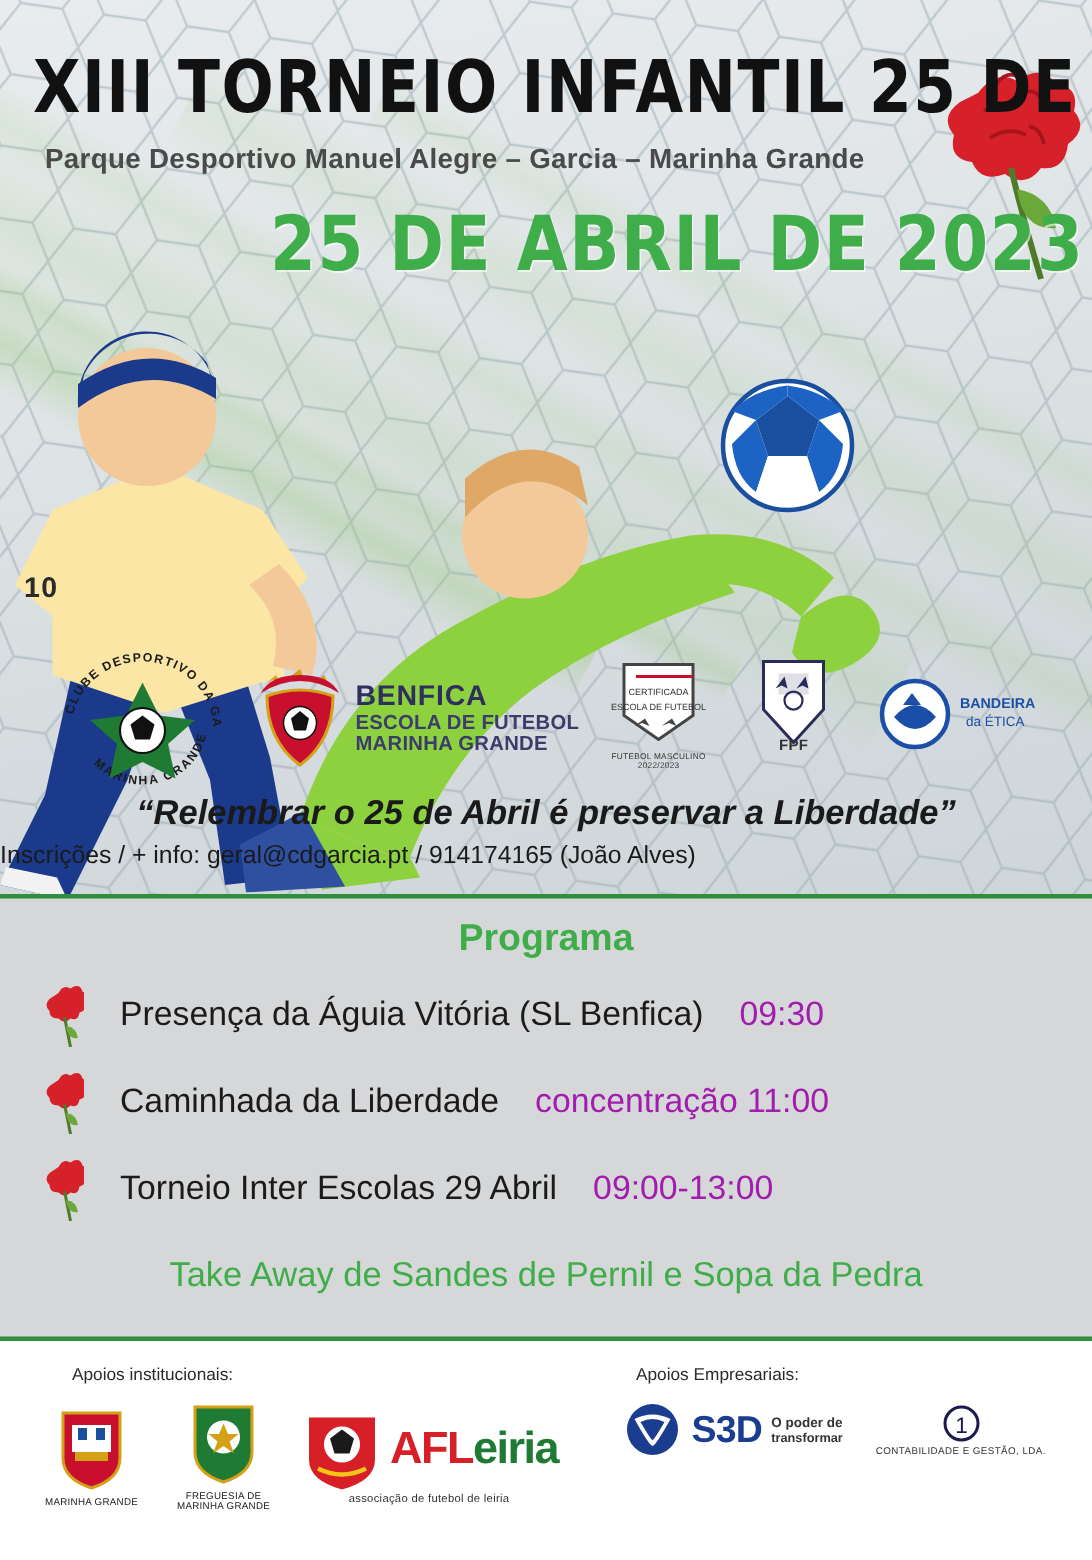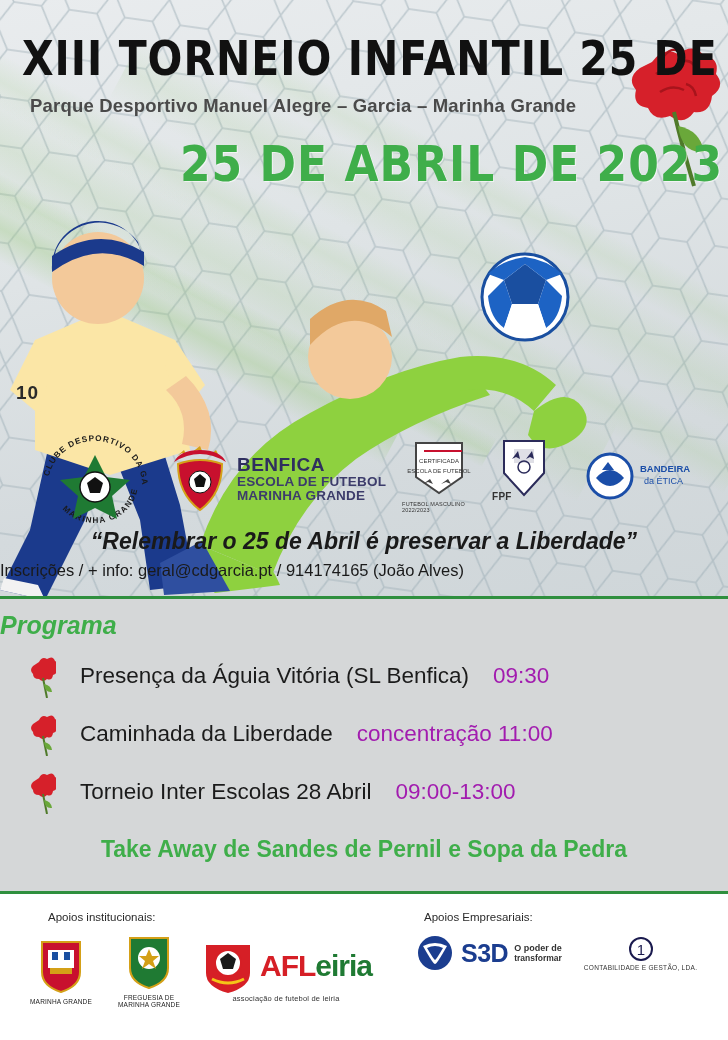--- a/index.html
+++ b/index.html
@@ -89,54 +89,54 @@
   
   .logos {
     position: absolute; left: 0; top: 424px; width: 728px; height: 110px;
     display: flex; align-items: center; justify-content: center; gap: 16px;
   }
   .logo-cdg { width: 118px; height: 104px; position: relative; }
   .logo-benfica { display:flex; align-items:center; gap:7px; }
   .benfica-text { line-height: 1.05; }
   .benfica-text .b1 { font-size: 19px; font-weight: 800; color:#2f2f5f; letter-spacing:.5px;}
   .benfica-text .b2 { font-size: 13.5px; font-weight: 600; color:#3c3c6b; letter-spacing:.2px;}
-  .logo-small { width: 74px; height: 84px; position: relative; text-align:left; }
+  .logo-small { width: 74px; height: 84px; position: relative; text-align:center; }
   .logo-cap { font-size: 5.5px; color:#333; letter-spacing:.2px; }
 
   
   .quote {
     position: absolute; left: 0; top: 528px; width: 728px; text-align: center;
     font-size: 23px; font-style: italic; font-weight: 700; color: #1a1a1a;
   }
   .info {
     position: absolute; left: 0; top: 561px; width: 728px; text-align: left;
     font-size: 16.5px; color: #1a1a1a;
   }
 
   
   .program {
     position: absolute; left: 0; top: 596px; width: 728px; height: 298px;
     background: #d5d7d8;
     border-top: 3px solid #2f8f3e;
     border-bottom: 3px solid #2f8f3e;
   }
   .program-title {
-    text-align: left; margin-top: 12px;
-    font-size: 25px; font-weight: 800; font-style: italic; color: #3fae4a;
+    text-align: center; margin-top: 12px;
+    font-size: 25px; font-weight: 800; color: #3fae4a;
   }
   .prog-row {
     display: flex; align-items: center; gap: 24px;
     margin: 14px 0 0 30px;
   }
   .prog-row .rose { width: 26px; height: 44px; flex: none; }
   .prog-text { font-size: 22.5px; color: #1b1b1b; }
   .prog-time { font-size: 22.5px; color: #a21caf; }
   .takeaway {
     text-align: center; margin-top: 22px;
-    font-size: 23px; font-weight: 700; color: #3fae4a;
+    font-size: 23px; font-weight: 400; color: #3fae4a;
   }
 
   
   .sponsors {
     position: absolute; left: 0; top: 894px; width: 728px; height: 138px;
     background: #fff;
   }
   .spon-label { position:absolute; font-size: 11.5px; color:#2a2a2a; }
   .spon-left-label { left: 48px; top: 17px; }
   .spon-right-label { left: 424px; top: 17px; }
@@ -341,21 +341,21 @@
       <div class="prog-text">Caminhada da Liberdade</div>
       <div class="prog-time">concentração 11:00</div>
     </div>
 
     <div class="prog-row">
       <svg class="rose" viewBox="0 0 26 44">
         <path d="M9 8 q3 -6 8 -3 q6 -4 8 2 q4 2 1 7 q3 5 -3 7 q-1 6 -6 4 q-4 4 -8 0 q-6 0 -6 -5 q-4 -4 0 -8 Z" fill="#d6202a"></path>
         <path d="M13 24 q2 10 4 20" stroke="#4f7a2a" stroke-width="2" fill="none"></path>
         <path d="M14 30 q7 1 8 8 q-7 1 -8 -8 Z" fill="#6aa83a"></path>
       </svg>
-      <div class="prog-text">Torneio Inter Escolas 28 Abril</div>
+      <div class="prog-text">Torneio Inter Escolas 29 Abril</div>
       <div class="prog-time">09:00-13:00</div>
     </div>
 
     <div class="takeaway">Take Away de Sandes de Pernil e Sopa da Pedra</div>
   </div>
 
   <div class="sponsors">
     <div class="spon-label spon-left-label">Apoios institucionais:</div>
     <div class="spon-label spon-right-label">Apoios Empresariais:</div>
 

